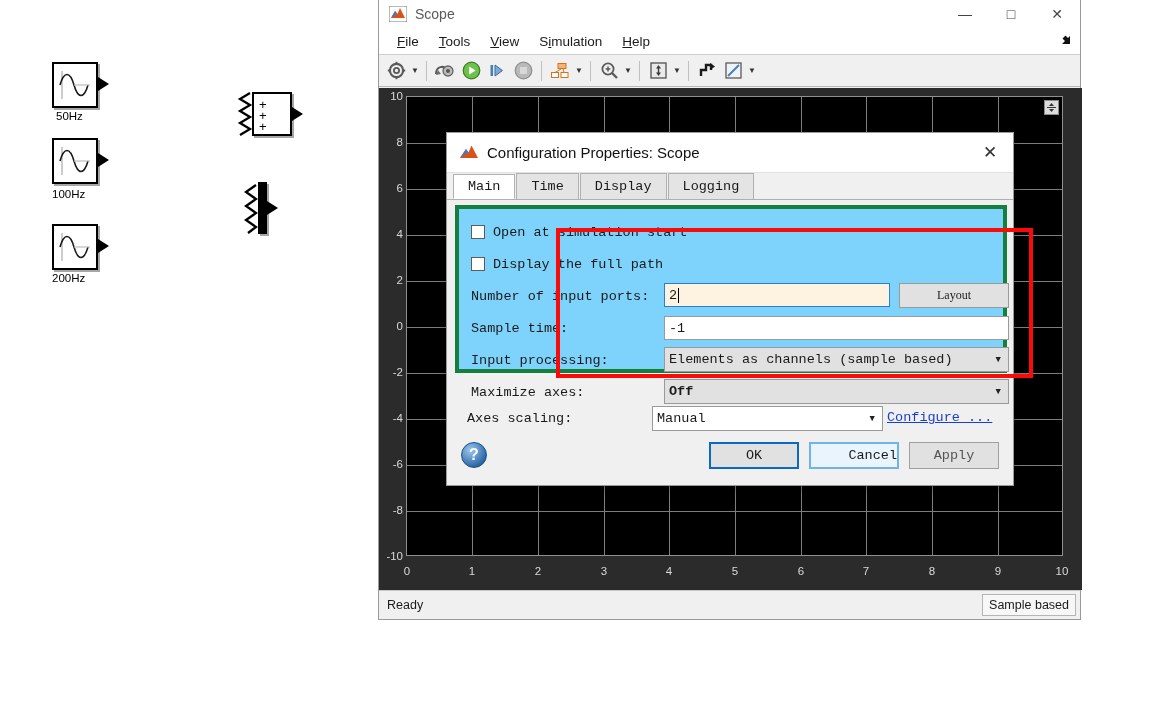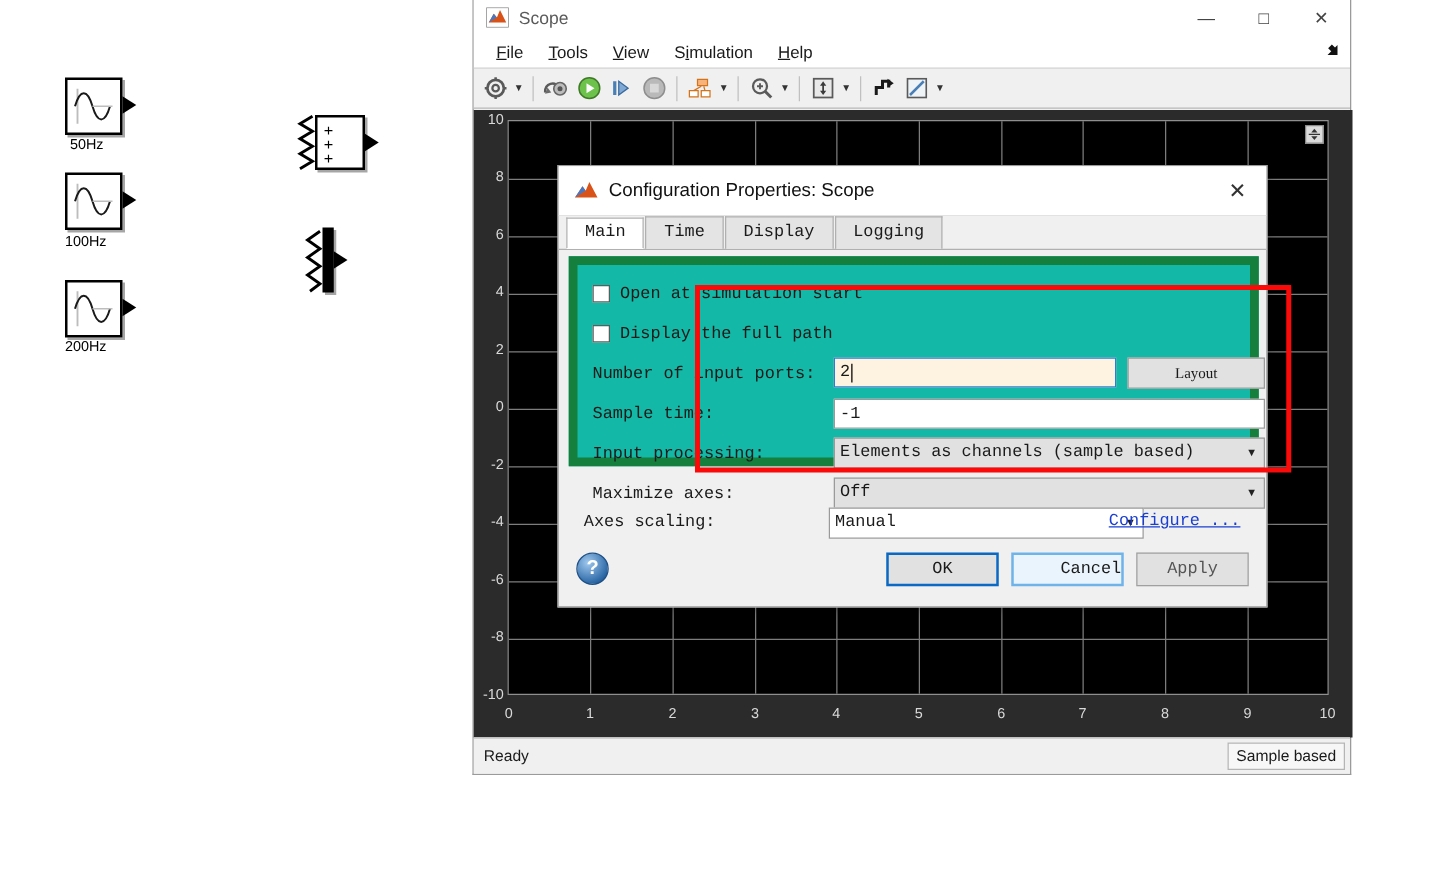--- a/index.html
+++ b/index.html
@@ -248,22 +248,22 @@
     background: #fff;
     height: 25px;
     border-bottom: 1px solid #fff;
     position: relative; z-index: 2;
   }
 
   #dlg-panel {
     position: absolute;
     left: 8px; top: 72px;
     width: 552px; height: 168px;
-    background: #14b8a6;
-    border: 7px solid #15803d;
+    background: #7dd3fc;
+    border: 4px solid #15803d;
   }
   .frm-row {
     position: absolute;
     display: flex; align-items: center;
     height: 26px;
   }
   .frm-label {
     font-family: "Liberation Mono", monospace;
     font-size: 13.5px;
     color: #1a1a1a;
@@ -672,28 +672,28 @@
         <div class="frm-label" style="width:190px;">Input processing:</div>
       </div>
       <div class="dropdown" style="position:absolute; left:205px; top:138px; width:345px;">
         <span>Elements as channels (sample based)</span>
         <span class="dd-arrow">▼</span>
       </div>
 
       <div class="frm-row" style="left:12px; top:170px;">
         <div class="frm-label" style="width:190px;">Maximize axes:</div>
       </div>
-      <div class="dropdown" style="position:absolute; left:205px; top:170px; width:345px;">
+      <div class="dropdown" style="position:absolute; left:205px; top:170px; width:345px;font-weight:bold;">
         <span>Off</span>
         <span class="dd-arrow">▼</span>
       </div>
     </div>
 
     <div class="frm-label" style="position:absolute; left:20px; top:278px;">Axes scaling:</div>
-    <div class="dropdown white" style="position:absolute; left:205px; top:273px; width:252px;margin-left:11px;">
+    <div class="dropdown white" style="position:absolute; left:205px; top:273px; width:231px;">
       <span>Manual</span>
       <span class="dd-arrow">▼</span>
     </div>
     <div class="linktext" style="position:absolute; left:440px; top:277px;">Configure ...</div>
 
     <div id="dlg-buttons">
       <div id="help-icon">?</div>
       <div id="btn-group">
         <div class="dlg-btn default">
             <span>OK</span>

